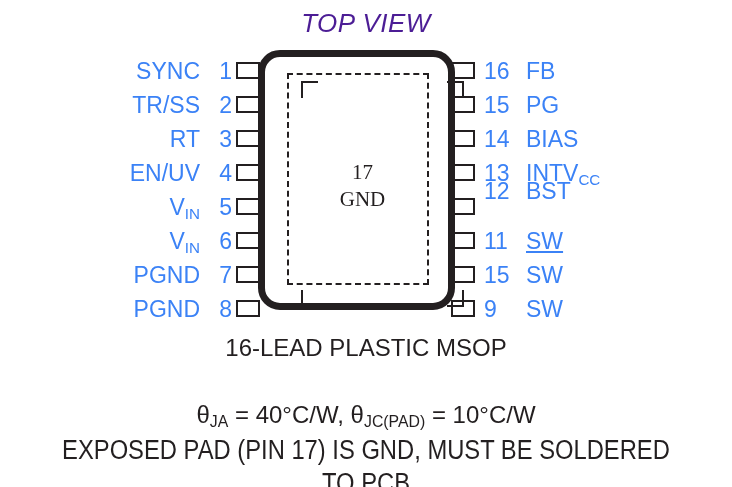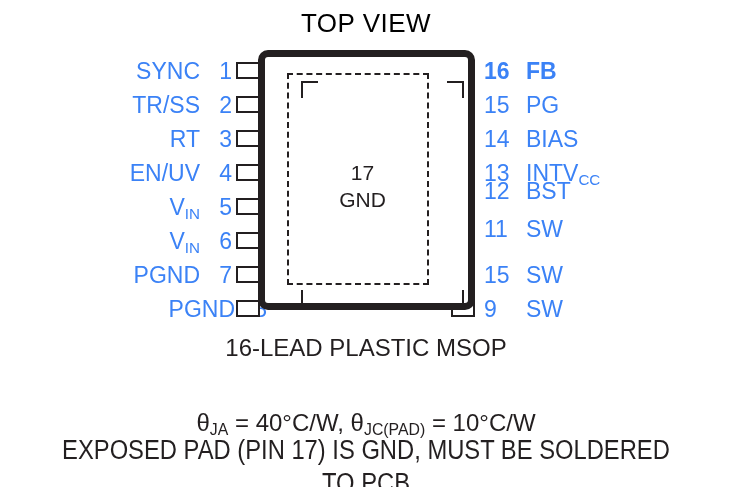--- a/index.html
+++ b/index.html
@@ -18,44 +18,46 @@
 
   
   #top-view-title {
     position: absolute;
     left: 0;
     top: 8px;
     width: 732px;
     text-align: center;
     font-size: 26px;
     letter-spacing: 0.5px;
-    color: #000000;
+    color: #4c1d95;
+    font-style: italic;
   }
 
   
   #package-drawing {
     position: absolute;
     left: 0;
     top: 40px;
     width: 732px;
     height: 290px;
   }
 
   
   #package-body {
     position: absolute;
     left: 258px;
     top: 10px;
-    width: 217px;
+    width: 197px;
     height: 260px;
     border: 7px solid #231f20;
-    border-radius: 10px;
+    border-radius: 22px;
     background: #ffffff;
     box-sizing: border-box;
     z-index: 3;
+    font-family: Liberation Serif, serif;
   }
 
   
   #exposed-pad {
     position: absolute;
     left: 22px;
     top: 16px;
     width: 142px;
     height: 212px;
     border: 2px dashed #231f20;
@@ -152,21 +154,21 @@
     line-height: 30px;
     color: #231f20;
   }
   #thermal-line {
     position: absolute;
     left: 0;
     top: 401px;
     width: 732px;
     text-align: center;
     font-size: 24px;
-    line-height: 43px;
+    line-height: 28px;
     color: #231f20;
   }
   #pad-note-line {
     position: absolute;
     left: 0;
     top: 434px;
     width: 732px;
     text-align: center;
     font-size: 27px;
     line-height: 33px;
@@ -215,29 +217,29 @@
       <div class="lead right" style="top: 260px;"></div>
     </div>
   <div id="rows-left">
       <div class="pin-row left-row" style="top: 18px;"><span class="pin-name"><span>SYNC</span></span><span class="pin-num">1</span></div>
       <div class="pin-row left-row" style="top: 52px;"><span class="pin-name"><span>TR/SS</span></span><span class="pin-num">2</span></div>
       <div class="pin-row left-row" style="top: 86px;"><span class="pin-name"><span>RT</span></span><span class="pin-num">3</span></div>
       <div class="pin-row left-row" style="top: 120px;"><span class="pin-name"><span>EN/UV</span></span><span class="pin-num">4</span></div>
       <div class="pin-row left-row" style="top: 154px;"><span class="pin-name"><span>V</span><sub>IN</sub></span><span class="pin-num">5</span></div>
       <div class="pin-row left-row" style="top: 188px;"><span class="pin-name"><span>V</span><sub>IN</sub></span><span class="pin-num">6</span></div>
       <div class="pin-row left-row" style="top: 222px;"><span class="pin-name"><span>PGND</span></span><span class="pin-num">7</span></div>
-      <div class="pin-row left-row" style="top: 256px; margin-left: 35px;"><span class="pin-name"><span>PGND</span></span><span class="pin-num">8</span></div>
+      <div class="pin-row left-row" style="top: 256px;"><span class="pin-name"><span>PGND</span></span><span class="pin-num">8</span></div>
     </div>
   <div id="rows-right">
-      <div class="pin-row right-row" style="top: 18px; font-weight: bold;"><span class="pin-num">16</span><span class="pin-name"><span>FB</span></span></div>
+      <div class="pin-row right-row" style="top: 18px;"><span class="pin-num">16</span><span class="pin-name"><span>FB</span></span></div>
       <div class="pin-row right-row" style="top: 52px;"><span class="pin-num">15</span><span class="pin-name"><span>PG</span></span></div>
       <div class="pin-row right-row" style="top: 86px;"><span class="pin-num">14</span><span class="pin-name"><span>BIAS</span></span></div>
       <div class="pin-row right-row" style="top: 120px;"><span class="pin-num">13</span><span class="pin-name"><span>INTV</span><sub>CC</sub></span></div>
       <div class="pin-row right-row" style="top: 138px;"><span class="pin-num">12</span><span class="pin-name"><span>BST</span></span></div>
-      <div class="pin-row right-row" style="top: 176px;"><span class="pin-num">11</span><span class="pin-name"><span>SW</span></span></div>
+      <div class="pin-row right-row" style="top: 188px; text-decoration: underline;"><span class="pin-num">11</span><span class="pin-name"><span>SW</span></span></div>
       <div class="pin-row right-row" style="top: 222px;"><span class="pin-num">15</span><span class="pin-name"><span>SW</span></span></div>
       <div class="pin-row right-row" style="top: 256px;"><span class="pin-num">9</span><span class="pin-name"><span>SW</span></span></div>
     </div>
 </div>
 
 <div id="caption-block">
   <div class="caption-line">16-LEAD PLASTIC MSOP</div>
 </div>
 
 <div id="thermal-line">

